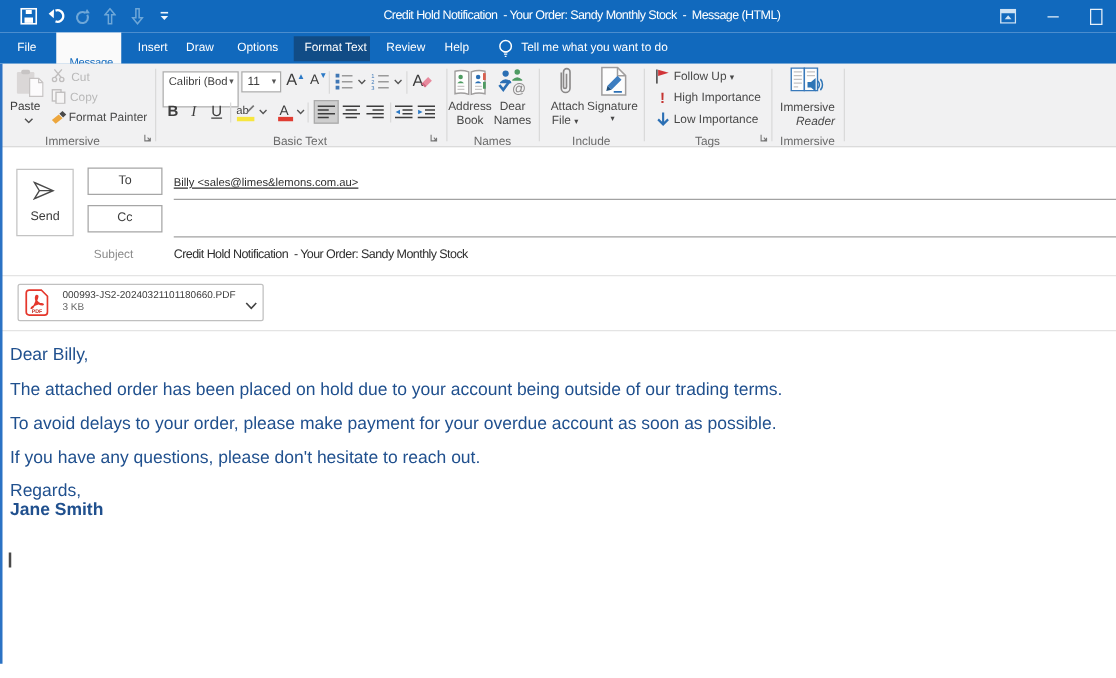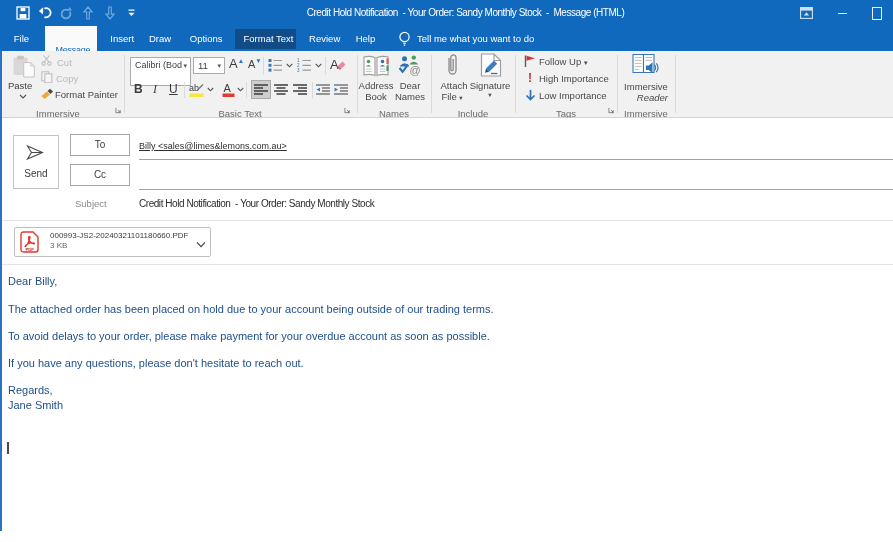--- a/index.html
+++ b/index.html
@@ -14,21 +14,21 @@
   #ribbon { position:absolute; left:0; top:51px; width:893px; height:67px; background:#f1f1f2; border-bottom:1px solid #d4d4d4; }
   .gdiv { position:absolute; top:4px; height:58px; width:1px; background:#dadada; }
   .glabel { position:absolute; top:56px; font-size:9.5px; color:#6a6a6a; width:100px; text-align:center; }
   .btxt { font-size:9.5px; color:#484848; }
   .dis { color:#b9b9b9; }
   .launch { position:absolute; top:56px; width:7px; height:7px; }
   
   #hdr { position:absolute; left:0; top:118px; width:893px; height:424px; background:#fff; }
   .fbtn { position:absolute; background:#fff; border:1px solid #a6a6a6; font-size:10px; color:#3b3b3b; text-align:center; }
   .fline { position:absolute; height:1px; }
-  .bodytxt { position:absolute; left:8px; color:#20508e; font-size:11px; white-space:nowrap; }
+  .bodytxt { position:absolute; left:8px; color:#20508e; font-size:14px; white-space:nowrap; }
   #leftborder { position:absolute; left:0; top:51px; width:1.5px; height:480px; background:#2b72c4; }
 </style>
 </head>
 <body>
 <div id="win">
   <div id="titlebar">
 
     <svg class="abs" style="left:16px;top:6px" width="14" height="14" viewBox="0 0 14 14">
       <rect x="1" y="1" width="12" height="12" fill="none" stroke="#fff" stroke-width="1.3"></rect>
       <rect x="4.6" y="2" width="4.8" height="3.2" fill="#fff"></rect>
@@ -304,17 +304,17 @@
     <svg class="abs" style="left:196px;top:122.5px" width="10" height="8" viewBox="0 0 10 8">
         <path d="M1,1.4 L5,5.6 L9,1.4" fill="none" stroke="#444" stroke-width="1.3"></path>
       </svg>
     <div class="fline" style="left:0;top:146px;width:893px;background:#e4e4e4;"></div>
 
     <div class="bodytxt" style="top:157px;">Dear Billy,</div>
     <div class="bodytxt" style="top:185px;">The attached order has been placed on hold due to your account being outside of our trading terms.</div>
     <div class="bodytxt" style="top:212px;">To avoid delays to your order, please make payment for your overdue account as soon as possible.</div>
     <div class="bodytxt" style="top:239px;">If you have any questions, please don't hesitate to reach out.</div>
     <div class="bodytxt" style="top:266px;">Regards,</div>
-    <div class="bodytxt" style="top:281px;">Jane Smith</div>
+    <div class="bodytxt" style="top:281px;font-weight:bold;">Jane Smith</div>
     <div class="abs" style="left:7px;top:324px;width:1.5px;height:12px;background:#4a4a4a;"></div>
   </div>
   <div id="leftborder"></div>
 </div>
 
 </body></html>

